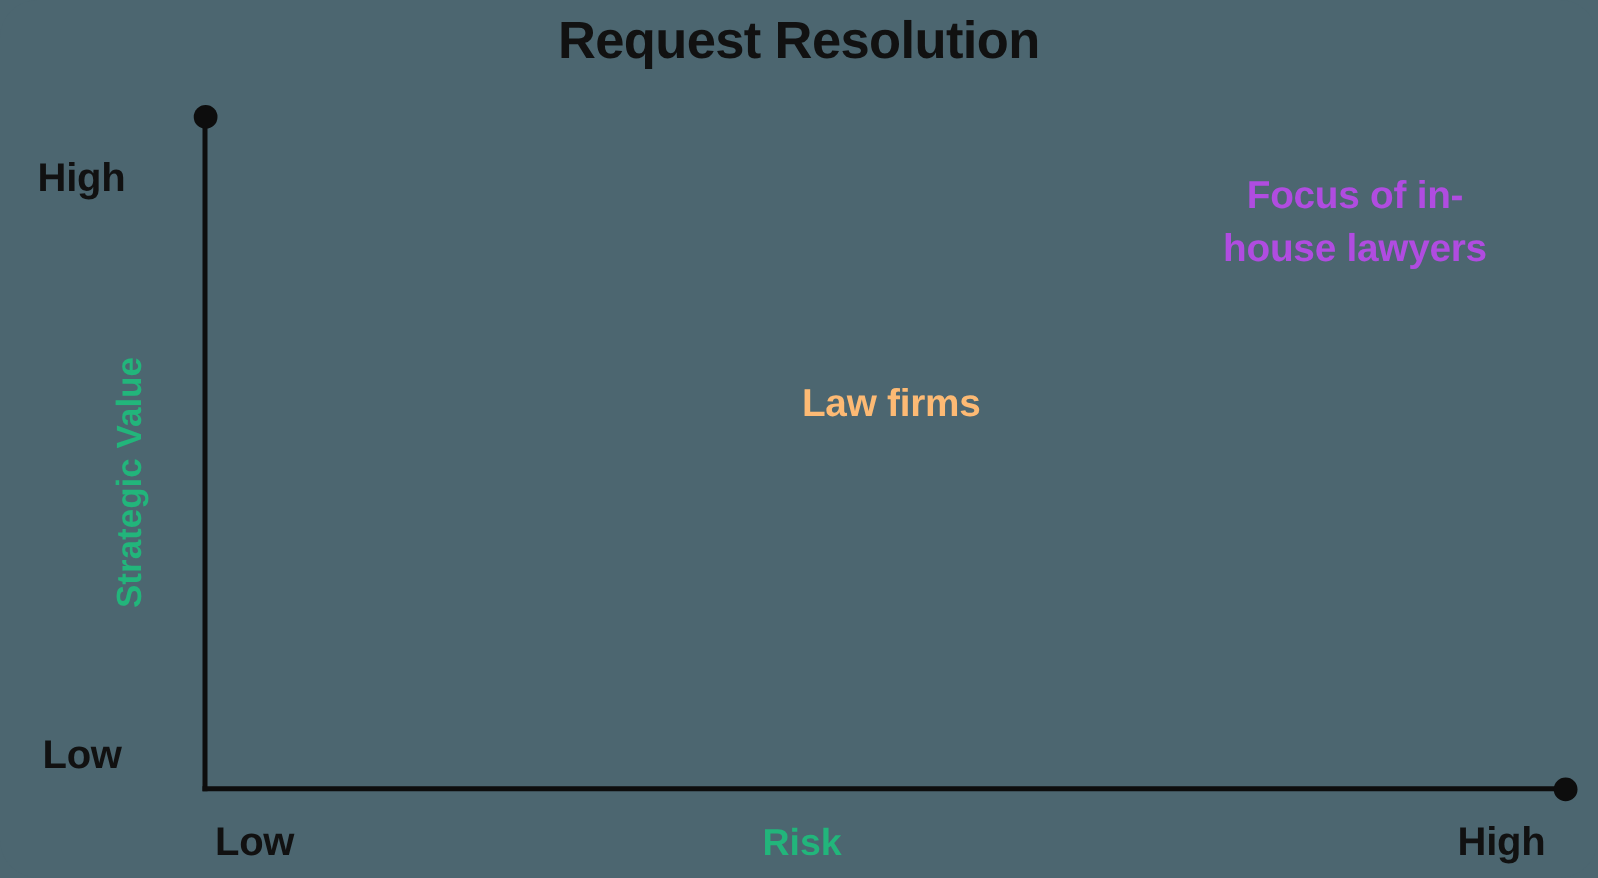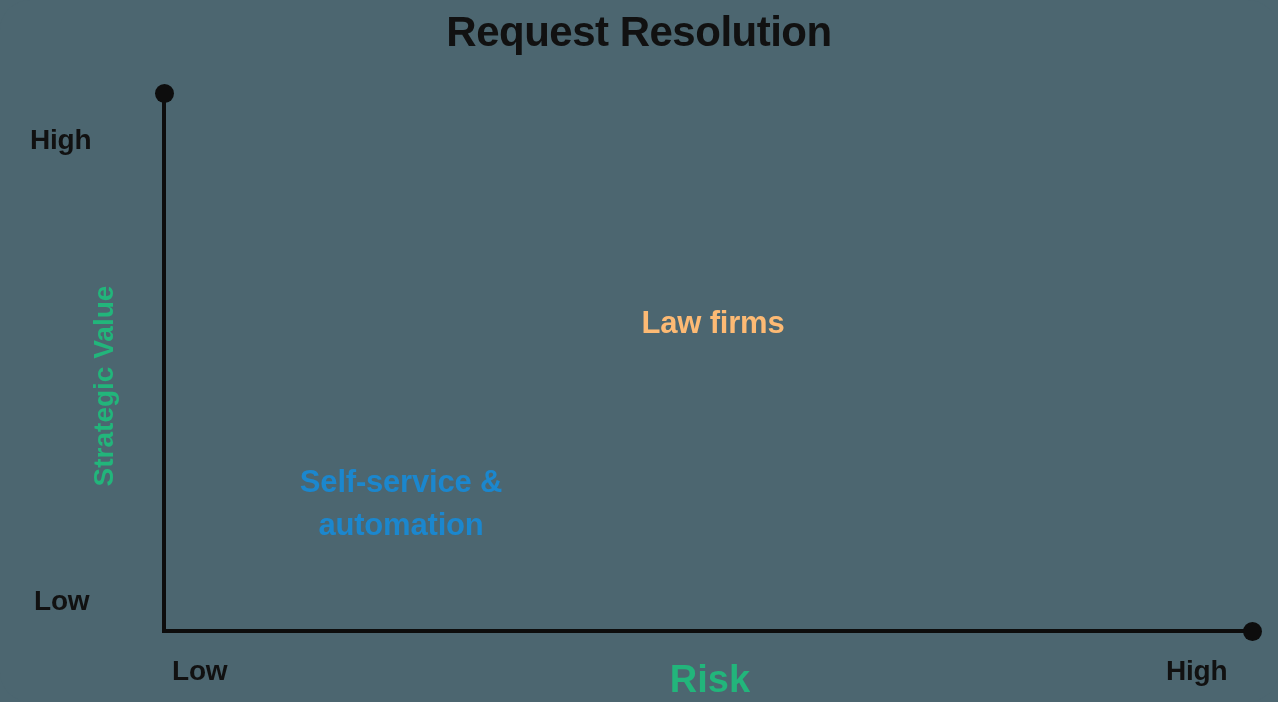--- a/index.html
+++ b/index.html
@@ -56,21 +56,21 @@
     height: 19px;
     border-radius: 50%;
     background: #0d0d0d;
   }
   .axis-cap-top { left: 154.5px; top: 84px; }
   .axis-cap-right { left: 1243px; top: 621.5px; }
 
   
   .tick {
     position: absolute;
-    font-size: 28px;
+    font-size: 32px;
     font-weight: 700;
     color: #111111;
     letter-spacing: -0.2px;
     white-space: nowrap;
   }
   .tick-y-high { left: 30px;  top: 124px; }
   .tick-y-low  { left: 34px;  top: 585px; }
   .tick-x-low  { left: 172px; top: 655px; }
   .tick-x-high { left: 1166px; top: 655px; }
 
@@ -87,22 +87,22 @@
     font-weight: 700;
     color: #22b57b;
     letter-spacing: 0px;
     white-space: nowrap;
   }
   .axis-title-x {
     position: absolute;
     left: 610px;
     top: 658px;
     width: 200px;
-    text-align: center;
-    font-size: 38px;
+    text-align: left;
+    font-size: 30px;
     font-weight: 700;
     color: #22b57b;
     white-space: nowrap;
   }
 
   
   .annotation {
     position: absolute;
     font-size: 31px;
     font-weight: 700;
@@ -143,23 +143,23 @@
 
   <div class="tick tick-y-high">High</div>
   <div class="tick tick-y-low">Low</div>
 
   <div class="tick tick-x-low">Low</div>
   <div class="tick tick-x-high">High</div>
 
   <div class="axis-title-y">Strategic Value</div>
   <div class="axis-title-x">Risk</div>
 
-  <div class="annotation ann-self-service">
-    <div>Self-service &amp;</div>
-    <div>automation</div>
-  </div>
 
   <div class="annotation ann-law-firms">
     <div>Law firms</div>
   </div>
 
+  <div class="annotation ann-inhouse">
+    <div>Focus of in-</div>
+    <div>house lawyers</div>
+  </div>
 
 </div>
 
 </body></html>

